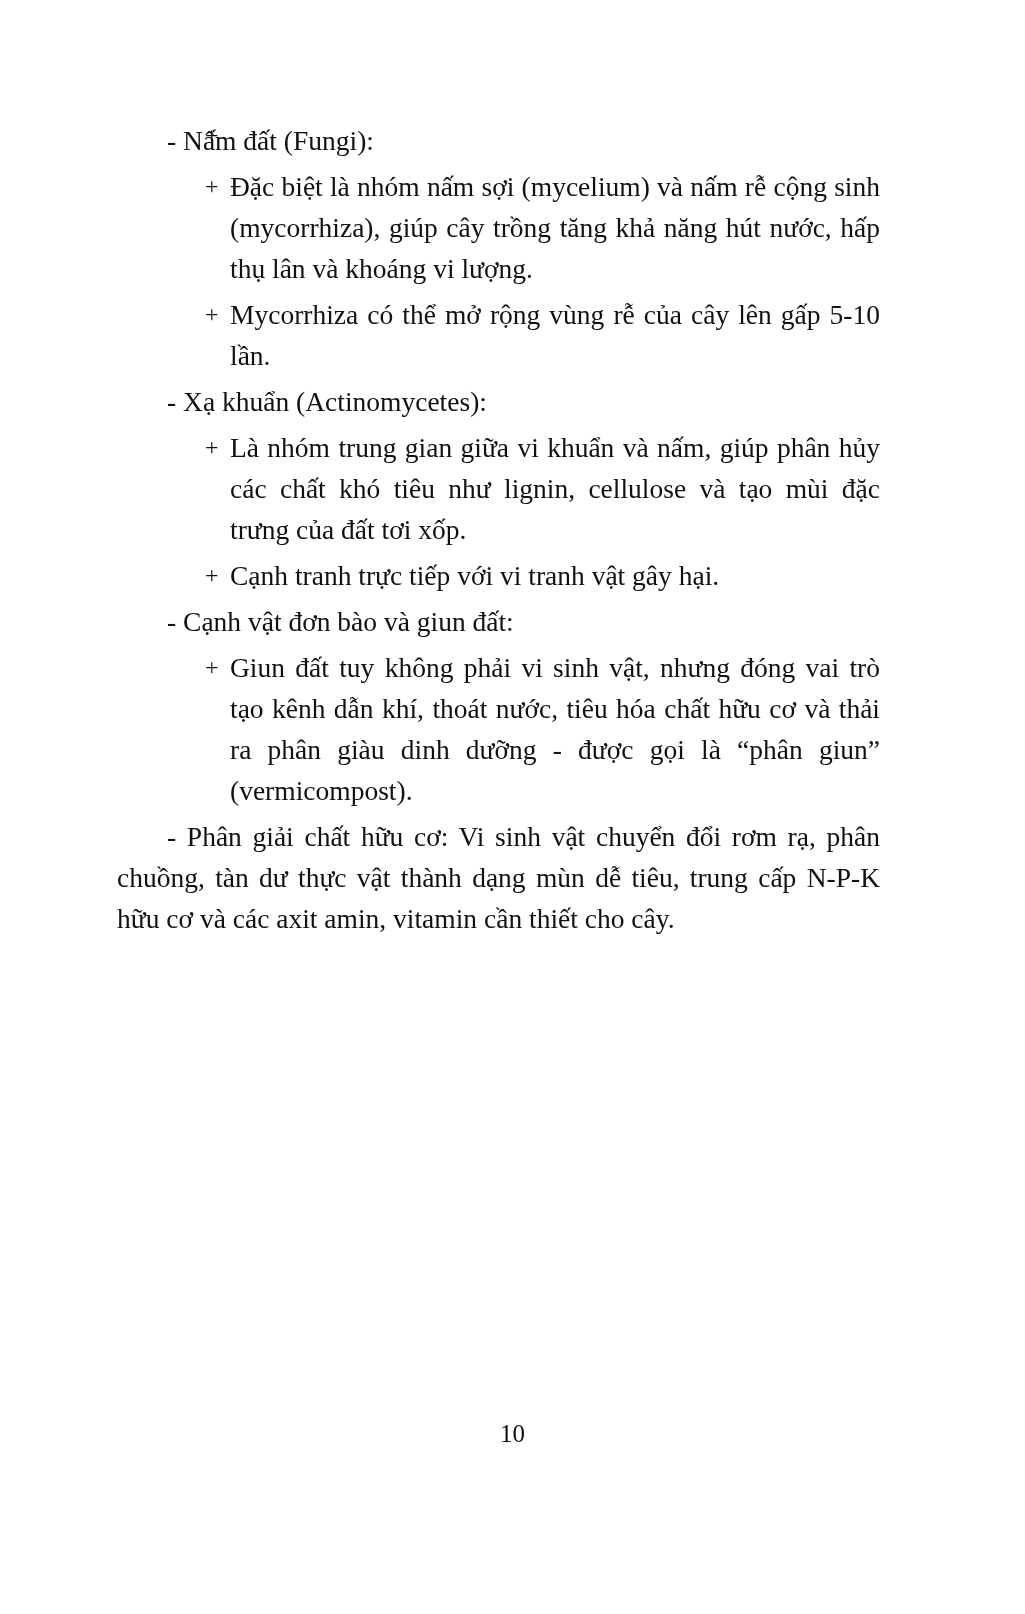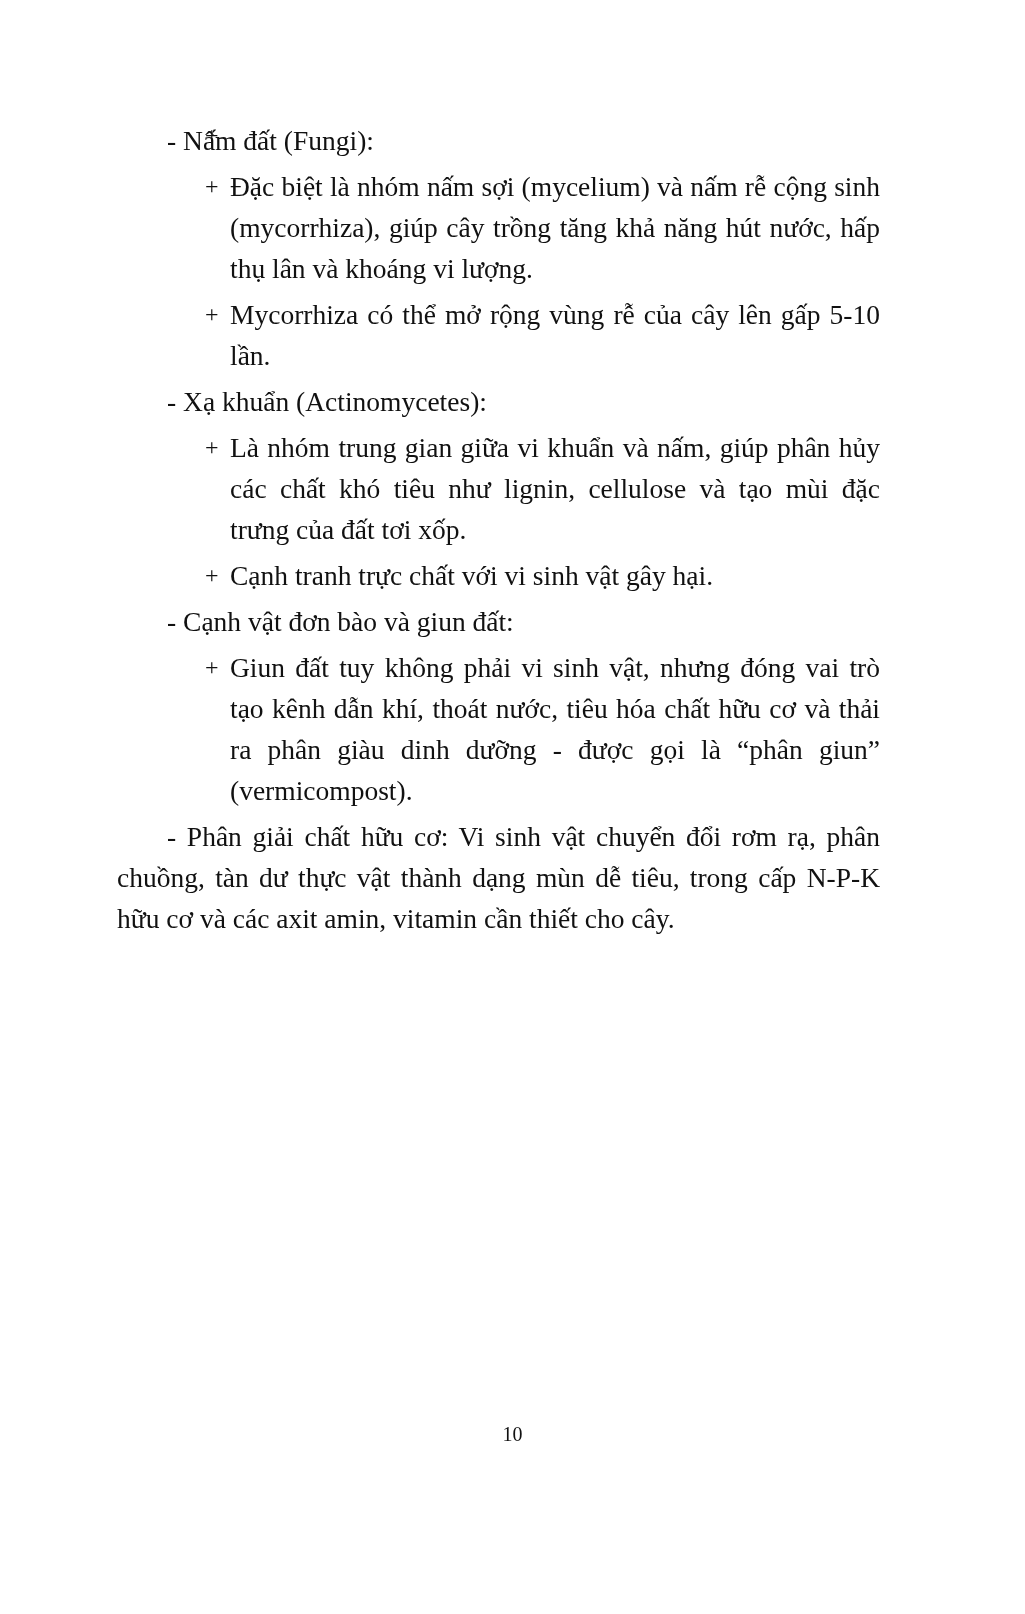--- a/index.html
+++ b/index.html
@@ -49,21 +49,21 @@
       text-indent: 50px;
       text-align: justify;
       margin-bottom: 5px;
     }
     .page-number {
       position: absolute;
       left: 0;
       width: 1025px;
       top: 1416px;
       text-align: center;
-      font-size: 20px;
+      font-size: 25px;
       line-height: 36px;
     }
   </style>
 </head>
 <body>
 
 <div class="page">
   <div class="plus-item">
     <span class="plus">+</span>
   </div>
@@ -82,27 +82,27 @@
 
   <div class="dash-heading">- Xạ khuẩn (Actinomycetes):</div>
 
   <div class="plus-item">
     <span class="plus">+</span>
     <span>Là nhóm trung gian giữa vi khuẩn và nấm, giúp phân hủy các chất khó tiêu như lignin, cellulose và tạo mùi đặc trưng của đất tơi xốp.</span>
   </div>
 
   <div class="plus-item">
     <span class="plus">+</span>
-    <span>Cạnh tranh trực chất với vi sinh vật gây hại.</span>
+    <span>Cạnh tranh trực tiếp với vi tranh vật gây hại.</span>
   </div>
 
   <div class="dash-heading">- Cạnh vật đơn bào và giun đất:</div>
 
   <div class="plus-item">
     <span class="plus">+</span>
     <span>Giun đất tuy không phải vi sinh vật, nhưng đóng vai trò tạo kênh dẫn khí, thoát nước, tiêu hóa chất hữu cơ và thải ra phân giàu dinh dưỡng - được gọi là “phân giun” (vermicompost).</span>
   </div>
 
 
-  <div class="para">- Phân giải chất hữu cơ: Vi sinh vật chuyển đổi rơm rạ, phân chuồng, tàn dư thực vật thành dạng mùn dễ tiêu, trong cấp N-P-K hữu cơ và các axit amin, vitamin cần thiết cho cây.</div>
+  <div class="para">- Phân giải chất hữu cơ: Vi sinh vật chuyển đổi rơm rạ, phân chuồng, tàn dư thực vật thành dạng mùn dễ tiêu, trung cấp N-P-K hữu cơ và các axit amin, vitamin cần thiết cho cây.</div>
 </div>
 
 <div class="page-number">10</div>
 
 </body></html>

